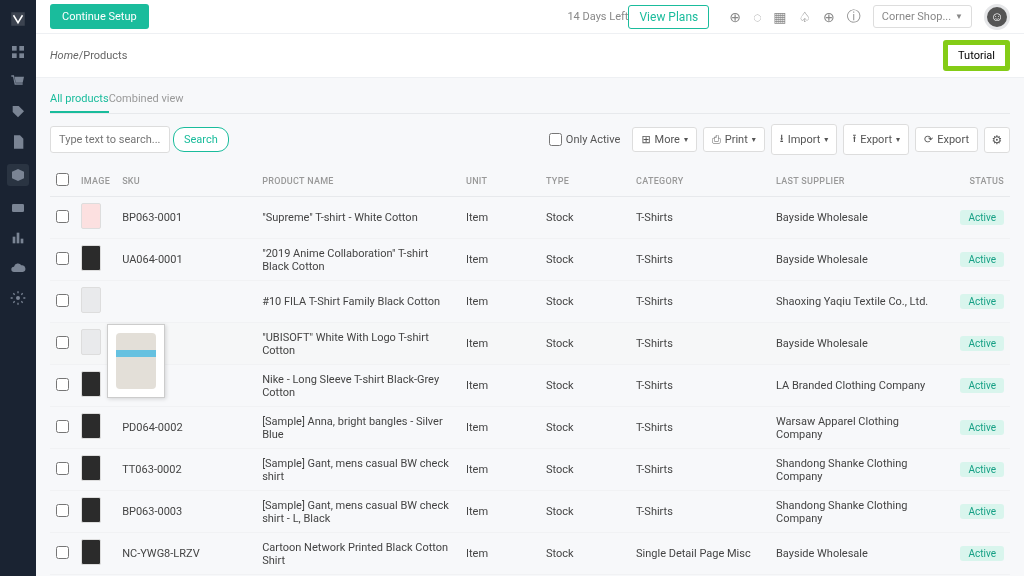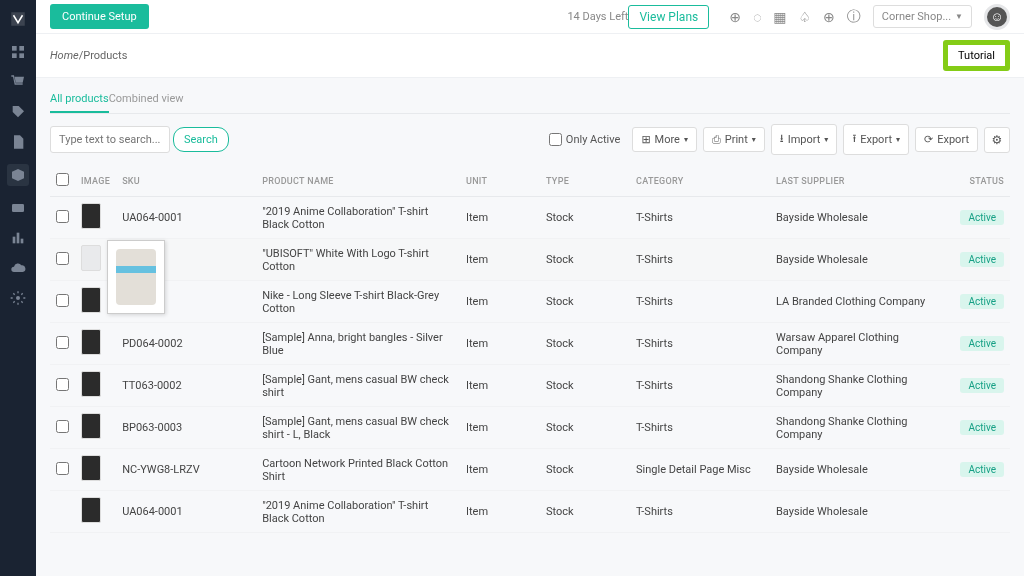--- a/index.html
+++ b/index.html
@@ -176,27 +176,49 @@
           <th style="width:80px">Unit</th>
           <th style="width:90px">Type</th>
           <th style="width:140px">Category</th>
           <th style="width:180px">Last  Supplier</th>
           <th class="col-status" style="width:60px">Status</th>
         </tr>
       </thead>
       <tbody id="tbody">
           <tr>
             <td class="row-check"><input type="checkbox" style=""></td>
+            <td class="img-cell"><span class="thumb pink"></span></td>
+            <td>BP063-0001</td>
+            <td>"Supreme" T-shirt - White Cotton</td>
+            <td>Item</td>
+            <td>Stock</td>
+            <td>T-Shirts</td>
+            <td>Bayside Wholesale</td>
+            <td class="col-status"><span class="status-pill">Active</span></td>
+          </tr>
+          <tr>
+            <td class="row-check"><input type="checkbox" style=""></td>
             <td class="img-cell"><span class="thumb dark"></span></td>
             <td>UA064-0001</td>
             <td>"2019 Anime Collaboration" T-shirt Black Cotton</td>
             <td>Item</td>
             <td>Stock</td>
             <td>T-Shirts</td>
             <td>Bayside Wholesale</td>
+            <td class="col-status"><span class="status-pill">Active</span></td>
+          </tr>
+          <tr>
+            <td class="row-check"><input type="checkbox" style=""></td>
+            <td class="img-cell"><span class="thumb"></span></td>
+            <td></td>
+            <td>#10 FILA T-Shirt Family Black Cotton</td>
+            <td>Item</td>
+            <td>Stock</td>
+            <td>T-Shirts</td>
+            <td>Shaoxing Yaqiu Textile Co., Ltd.</td>
             <td class="col-status"><span class="status-pill">Active</span></td>
           </tr>
           <tr class="hovered">
             <td class="row-check"><input type="checkbox" style=""></td>
             <td class="img-cell"><span class="thumb"></span></td>
             <td></td>
             <td>"UBISOFT" White With Logo T-shirt Cotton</td>
             <td>Item</td>
             <td>Stock</td>
             <td>T-Shirts</td>

